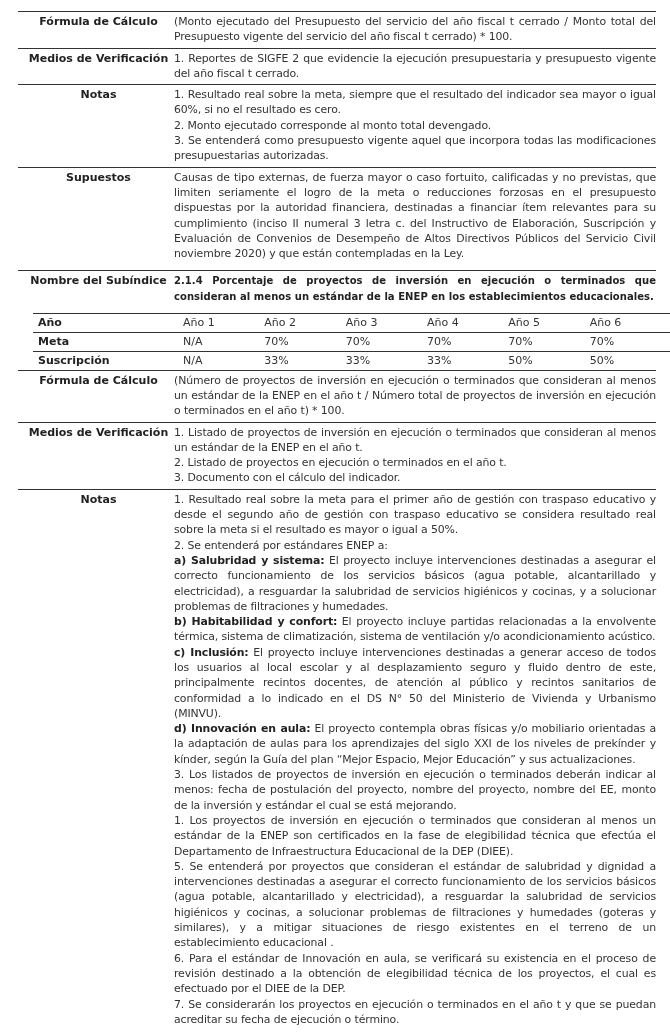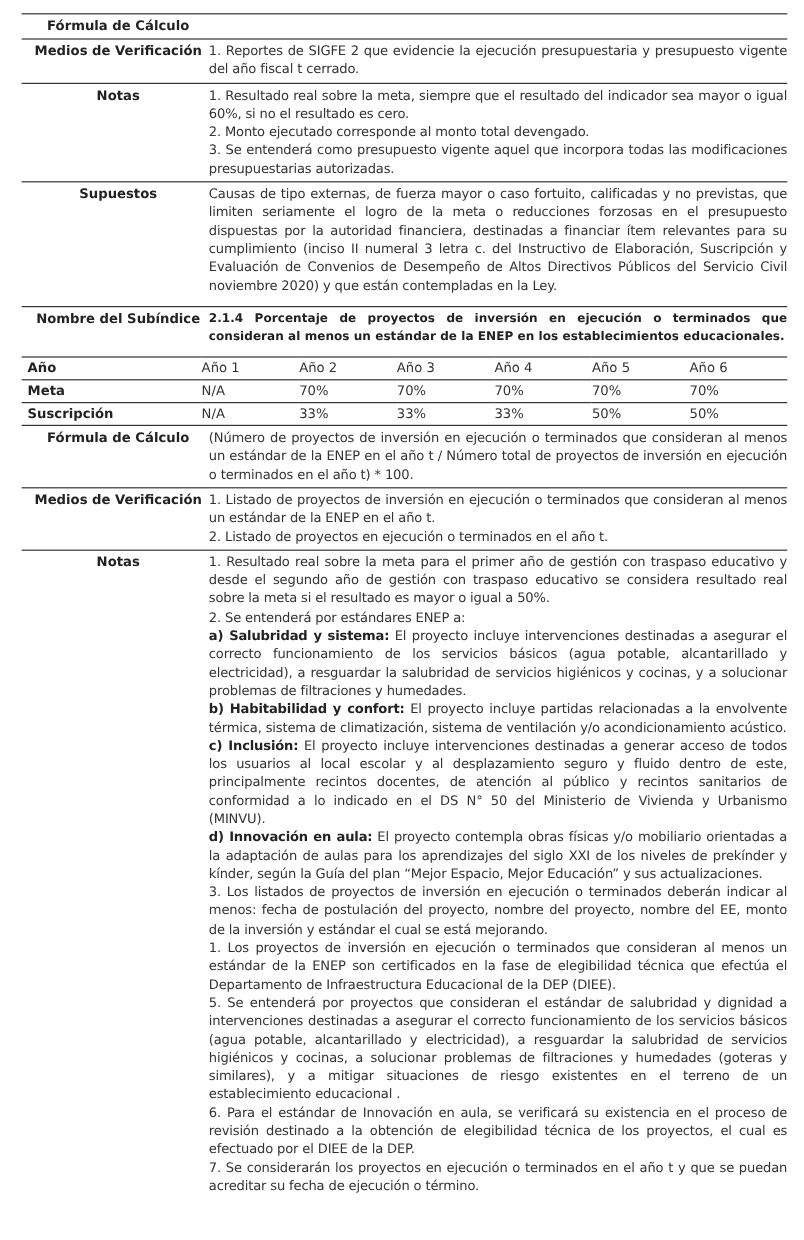--- a/index.html
+++ b/index.html
@@ -6,32 +6,35 @@
   body { width:670px; height:1033px; overflow:hidden; position:relative;
          font-family:"DejaVu Sans", sans-serif; color:#222; }
   .doc { position:absolute; left:18px; top:11px; width:638px; }
   .row { display:flex; border-top:1.5px solid #333; padding:2px 0 3px 0; }
   .lbl { width:156px; flex:0 0 156px; font-weight:bold; font-size:11px; line-height:15px; padding-left:5px; box-sizing:border-box; color:#222;text-align:center; }
   .val { flex:1; font-size:10.9px; line-height:15.3px; text-align:justify; letter-spacing:-0.12px; color:#333; }
   .val p { margin:0; }
   .val b { color:#222; }
   .title { font-weight:bold; font-size:10px; line-height:15.6px; color:#222; letter-spacing:0.05px; }
   .gap { height:6px; }
-  table.years { width:100%; border-collapse:collapse; }
+  table.years { width:100%; border-collapse:collapse;margin-left:15px; }
   table.years td { font-size:11px; line-height:14px; padding:2px 0 2px 0; color:#333; border-top:1.5px solid #333; }
   table.years td.lbl2 { text-align:left; font-weight:bold; width:145px; padding-left:5px; color:#222; }
   table.years tr:first-child td { border-top:1.5px solid #333; }
 </style>
 </head>
 <body>
 
 <div class="doc">
 
   <div class="row">
     <div class="lbl">Fórmula de Cálculo</div>
+    <div class="val">
+        <p>(Monto ejecutado del Presupuesto del servicio del año fiscal t cerrado / Monto total del Presupuesto vigente del servicio del año fiscal t cerrado) * 100.</p>
+      </div>
   </div>
   <div class="row">
     <div class="lbl">Medios de Verificación</div>
     <div class="val">
         <p>1. Reportes de SIGFE 2 que evidencie la ejecución presupuestaria y presupuesto vigente del año fiscal t cerrado.</p>
       </div>
   </div>
   <div class="row">
     <div class="lbl">Notas</div>
     <div class="val">
@@ -88,20 +91,21 @@
 
   <div class="row">
     <div class="lbl">Fórmula de Cálculo</div>
     <div class="val">(Número de proyectos de inversión en ejecución o terminados que consideran al menos un estándar de la ENEP en el año t / Número total de proyectos de inversión en ejecución o terminados en el año t) * 100.</div>
   </div>
   <div class="row">
     <div class="lbl">Medios de Verificación</div>
     <div class="val">
       <p>1. Listado de proyectos de inversión en ejecución o terminados que consideran al menos un estándar de la ENEP en el año t.</p>
       <p>2. Listado de proyectos en ejecución o terminados en el año t.</p>
+      <p>3. Documento con el cálculo del indicador.</p>
     </div>
   </div>
   <div class="row">
     <div class="lbl">Notas</div>
     <div class="val">
       <p>1.  Resultado real sobre la meta para el primer año de gestión con traspaso educativo y desde el segundo año de gestión con traspaso educativo se considera resultado real sobre la meta si el resultado es mayor o igual a 50%.</p>
       <p>2. Se entenderá por estándares ENEP a:</p>
       <p><b>a) Salubridad y sistema:</b><span> El proyecto incluye intervenciones destinadas a asegurar el correcto funcionamiento de los servicios básicos (agua potable, alcantarillado y electricidad), a resguardar la salubridad de servicios higiénicos y cocinas, y a solucionar problemas de filtraciones y humedades.</span></p>
       <p><b>b) Habitabilidad y confort:</b><span> El proyecto incluye partidas relacionadas a la envolvente térmica, sistema de climatización, sistema de ventilación y/o acondicionamiento acústico.</span></p>
       <p><b>c) Inclusión:</b><span> El proyecto incluye intervenciones destinadas a generar acceso de todos los usuarios al local escolar y al desplazamiento seguro y fluido dentro de este, principalmente recintos docentes, de atención al público y recintos sanitarios de conformidad a lo indicado en el DS N° 50 del Ministerio de Vivienda y Urbanismo (MINVU).</span></p>

